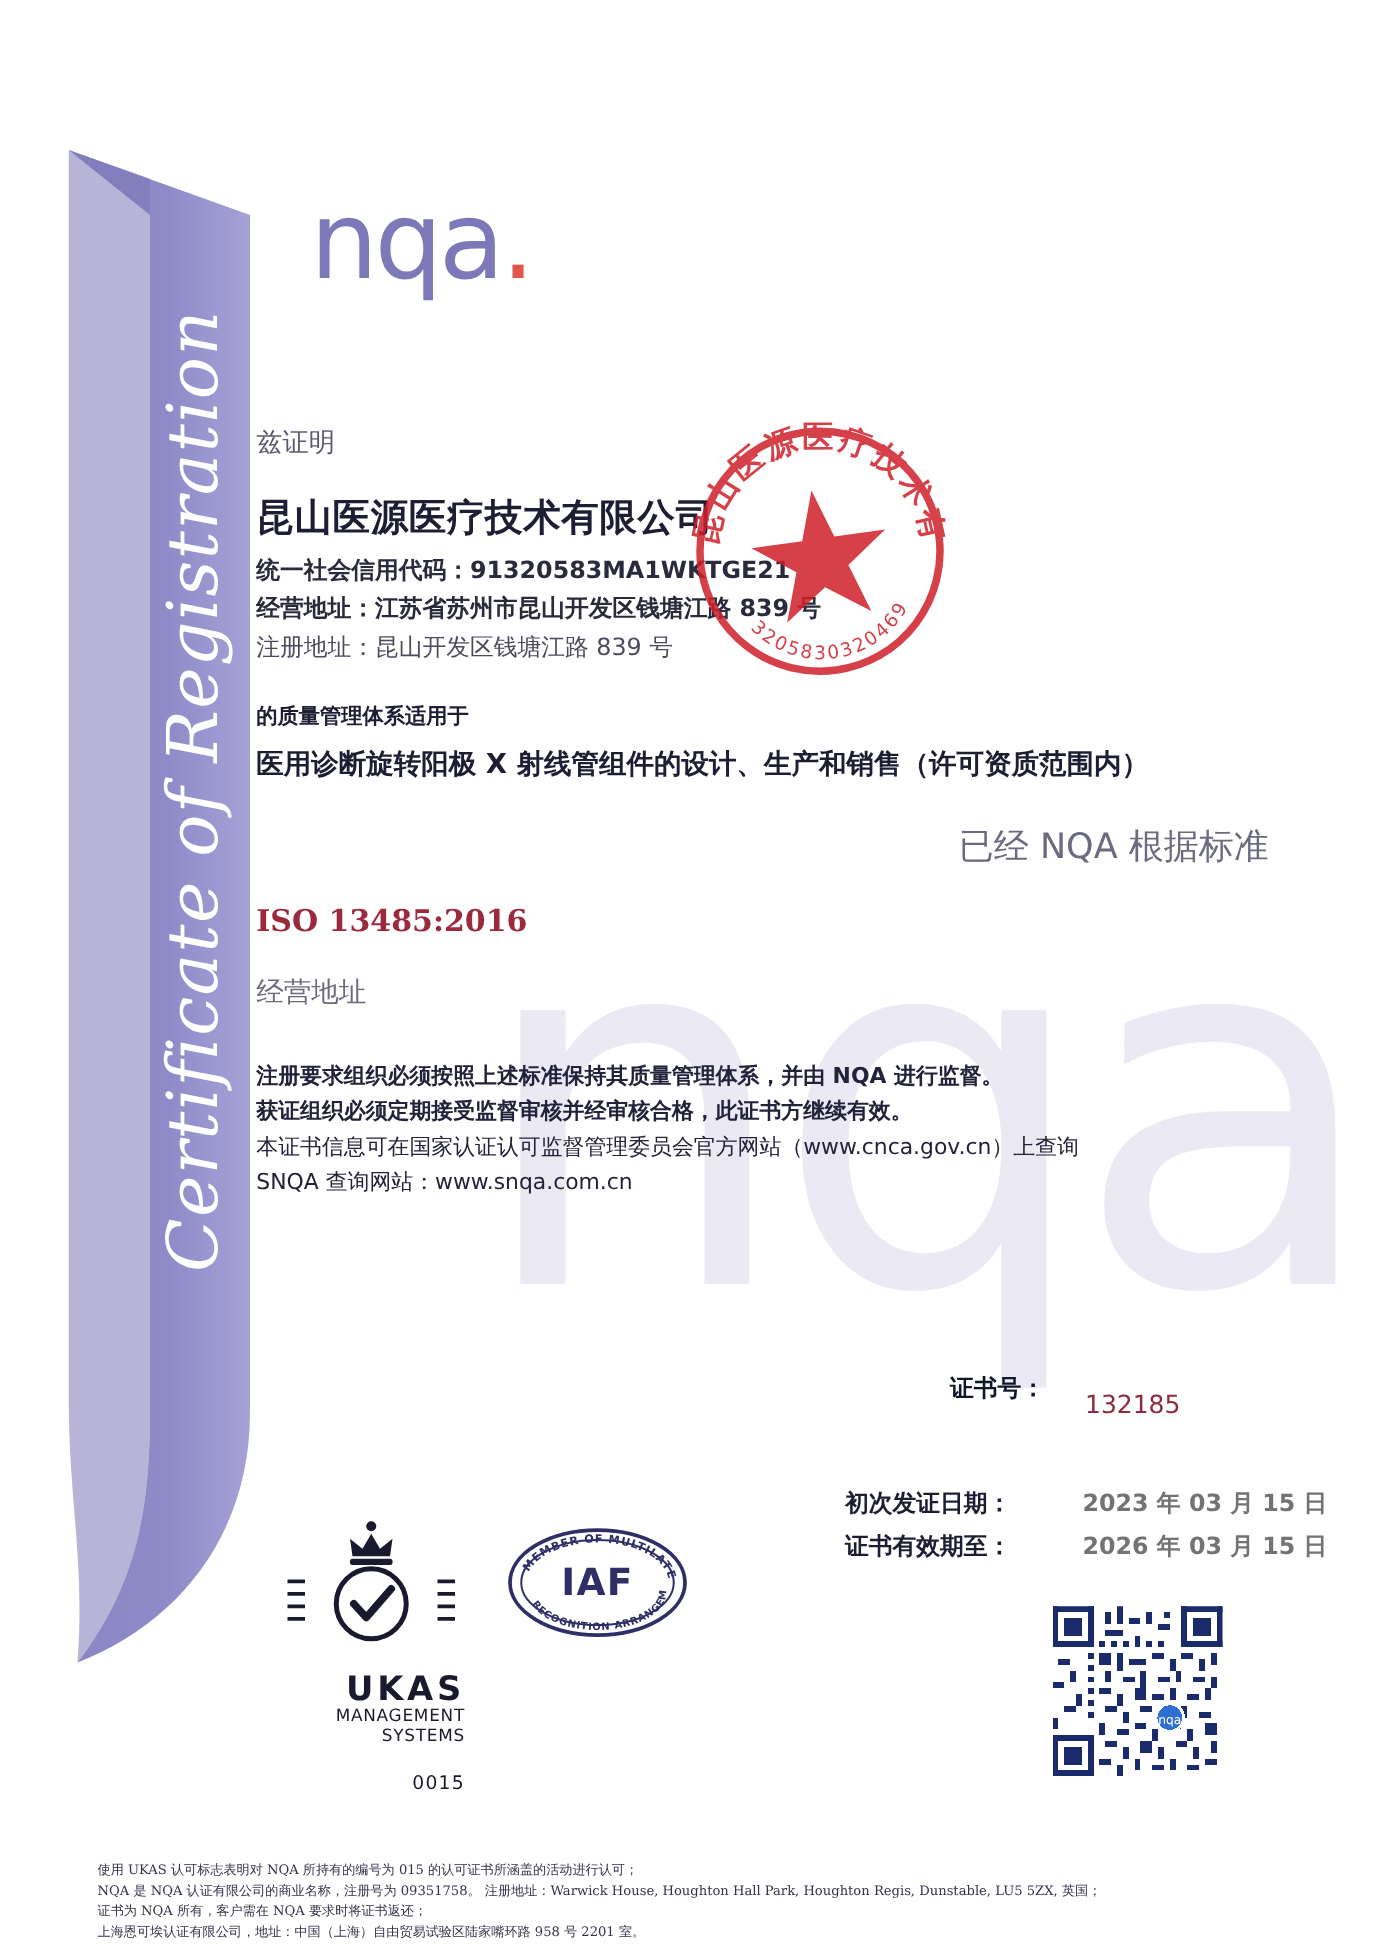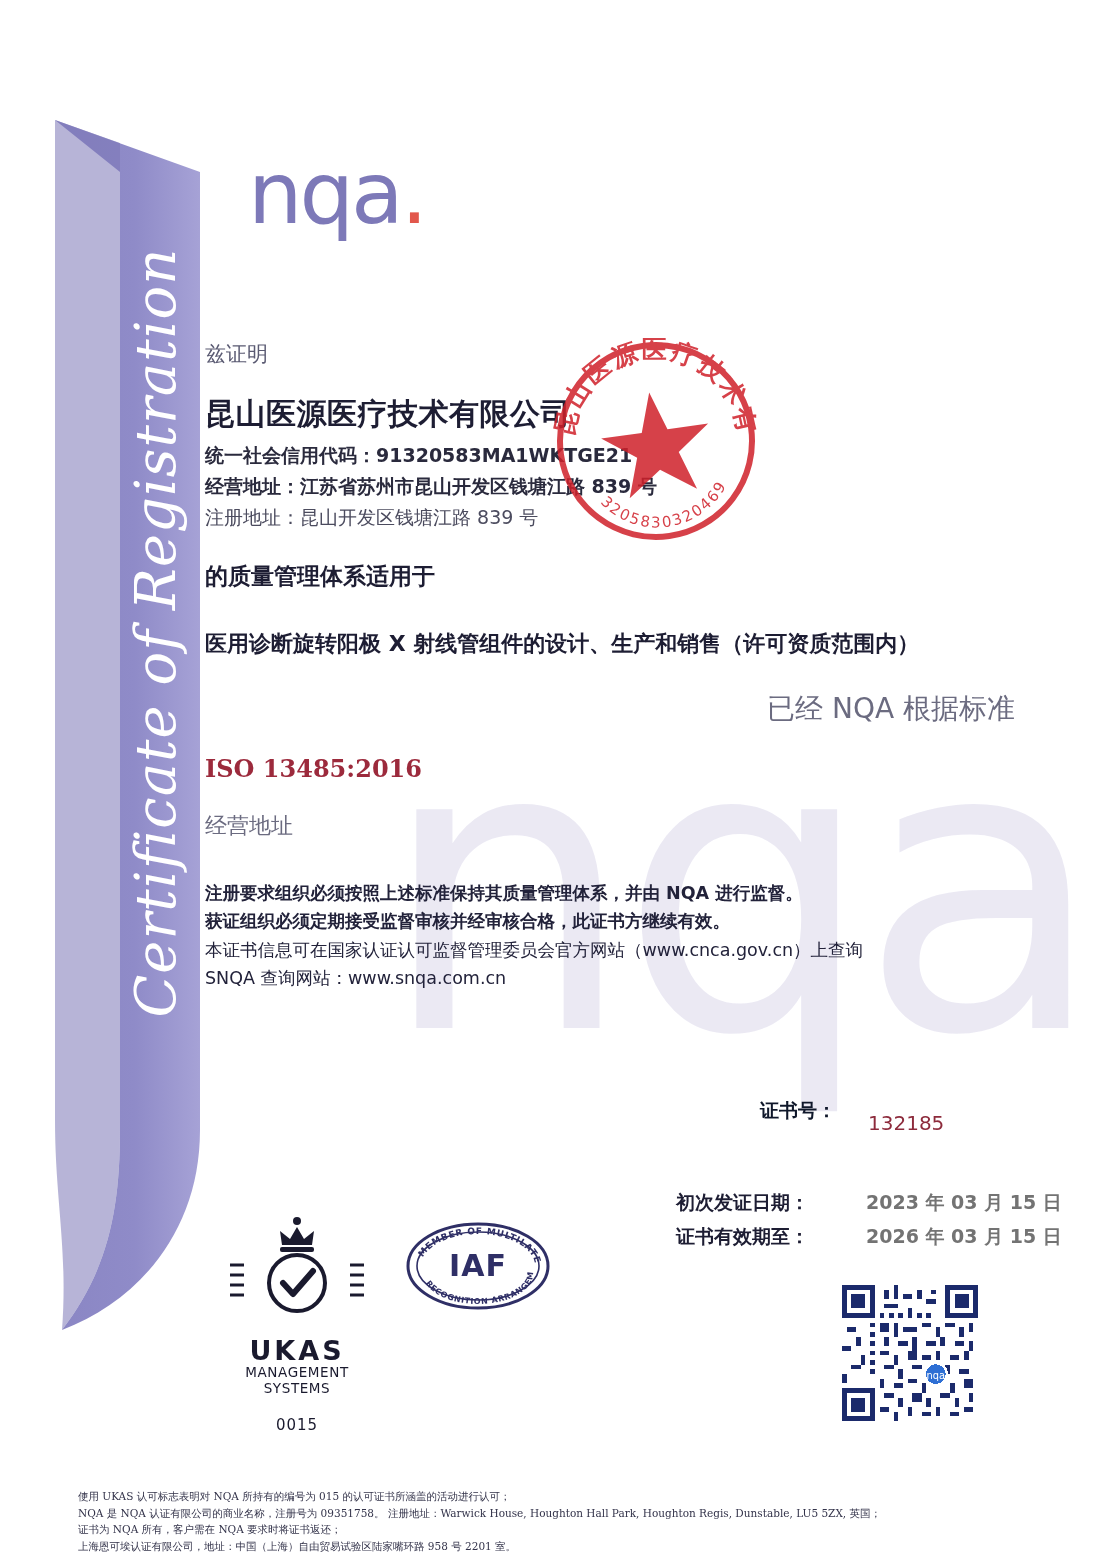--- a/index.html
+++ b/index.html
@@ -108,25 +108,25 @@
     margin-bottom: 5px;
   }
   .addr-reg {
     font-family: "DejaVu Sans", sans-serif;
     font-size: 19px;
     color: #4b4b5e;
     margin-bottom: 5px;
   }
   .scope-label {
     font-family: "DejaVu Sans", sans-serif;
-    font-size: 23px;
+    font-size: 17px;
     font-weight: bold;
     color: #1d1d33;
     margin-top: 30px;
-    margin-bottom: 36px;
+    margin-bottom: 12px;
   }
   .scope {
     font-family: "DejaVu Sans", sans-serif;
     font-size: 22px;
     font-weight: bold;
     color: #1d1d33;
     line-height: 1.45;
     margin-bottom: 30px;
   }
   .accord {
@@ -238,21 +238,21 @@
     color: #737373;
     margin-left: 20px;
   }
 
   
   .ukas {
     position: absolute;
     left: 222px;
     top: 1215px;
     z-index: 4;
-    text-align: center;
+    text-align: right;
     width: 150px;
   }
   .ukas-word {
     font-family: "DejaVu Sans", sans-serif;
     font-size: 27px;
     font-weight: bold;
     letter-spacing: 3px;
     color: #1a1a2e;
     line-height: 1.05;
   }

